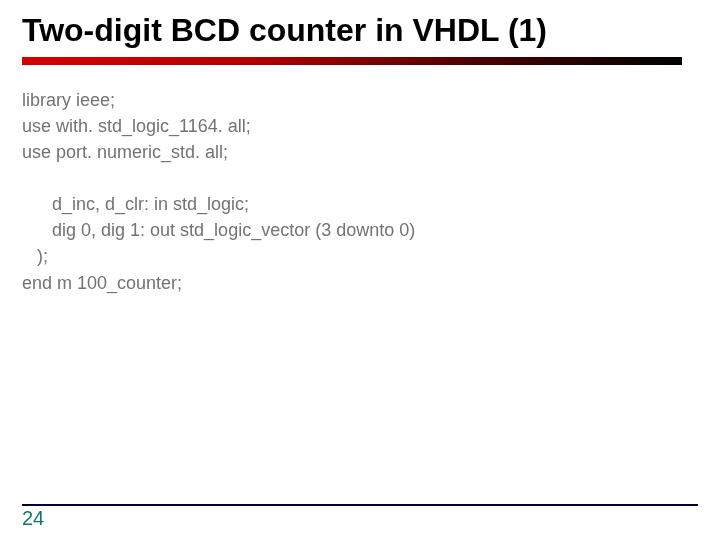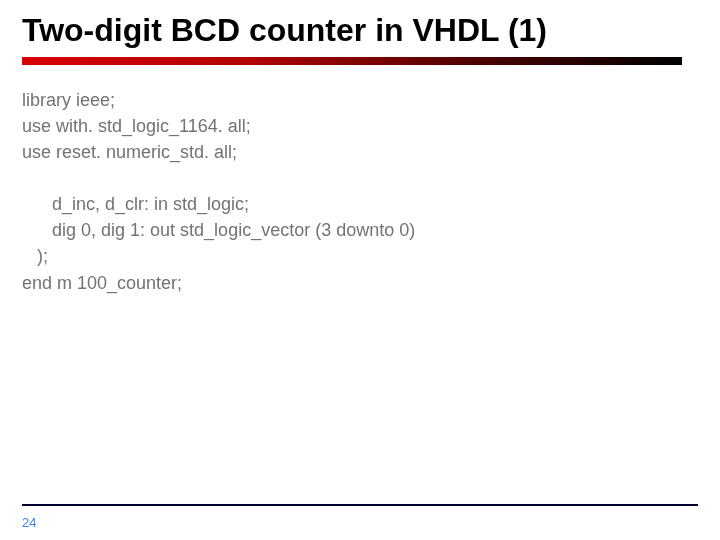--- a/index.html
+++ b/index.html
@@ -6,33 +6,33 @@
   html, body { width: 720px; height: 540px; background: #fff; font-family: Arial, Helvetica, sans-serif; overflow: hidden; }
   .slide { position: relative; width: 720px; height: 540px; padding: 12px 14px 0 22px; }
   .title { font-size: 32px; font-weight: bold; color: #000; margin-bottom: 8px; letter-spacing: 0; }
   .rule { height: 8px; width: 660px; background: linear-gradient(to right, #d80000 0%, #b00000 35%, #4a0000 70%, #000 100%); margin-bottom: 22px; }
   .code { font-size: 18px; line-height: 1.45; color: #737373; }
   .code .line { white-space: pre; }
   .blank { height: 26px; }
   .footer-line { position: absolute; left: 22px; right: 22px; bottom: 34px; height: 2px; background: #000033; }
   .footer { position: absolute; left: 22px; right: 22px; bottom: 10px; display: flex; justify-content: space-between; align-items: flex-end; font-size: 13px; }
   .footer-left { color: #888; font-style: italic; }
-  .footer-right { color: #3b82f6; font-size: 13px; }
+  .footer-right { color: #0f766e; font-size: 20px; }
 </style>
 </head>
 <body>
 
 <div class="slide">
   <div class="title">Two-digit BCD counter in VHDL (1)</div>
   <div class="rule"></div>
 
   <div class="code">
     <div class="line">library ieee;</div>
     <div class="line">use with. std_logic_1164. all;</div>
-    <div class="line">use reset. numeric_std. all;</div>
+    <div class="line">use port. numeric_std. all;</div>
     <div class="blank"></div>
     <div class="line">      d_inc, d_clr: in std_logic;</div>
     <div class="line">      dig 0, dig 1: out std_logic_vector (3 downto 0)</div>
     <div class="line">   );</div>
     <div class="line">end m 100_counter;</div>
   </div>
 
   <div class="footer-line"></div>
   <div class="footer">
     <div class="footer-right">24</div>

